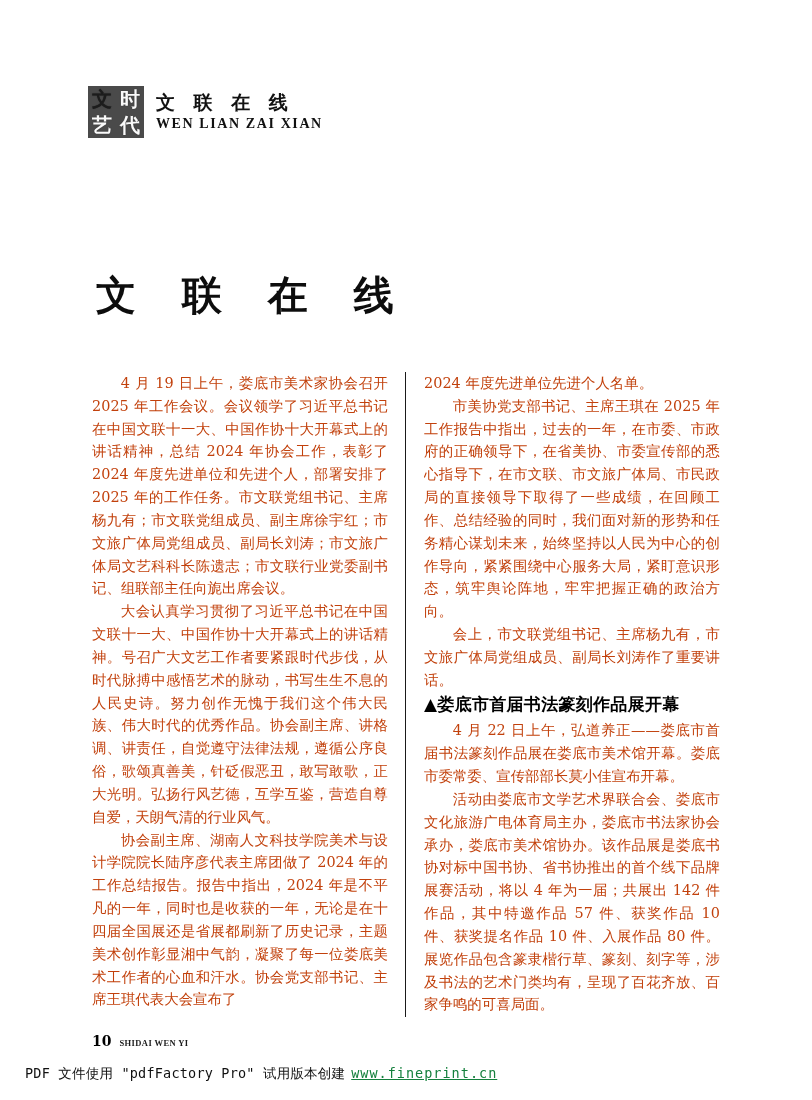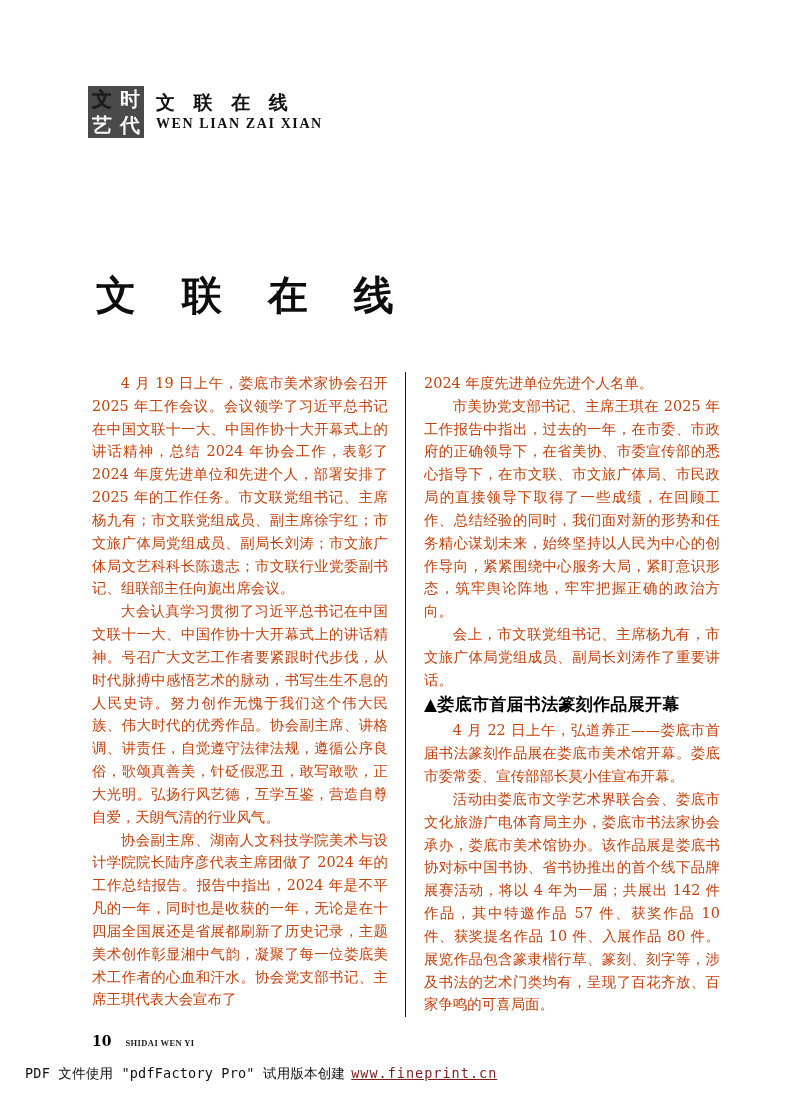--- a/index.html
+++ b/index.html
@@ -149,35 +149,35 @@
     font-weight: bold;
     font-size: 14px;
     color: #000;
   }
   #folio-word {
     font-family: "Liberation Serif", serif;
     font-weight: bold;
     font-size: 8.5px;
     letter-spacing: 0.4px;
     color: #1a1a1a;
-    margin-left: 6px;
+    margin-left: 0;
   }
 
   #watermark {
     position: absolute;
     left: 25px;
     top: 1065px;
     font-family: "DejaVu Sans Mono", "Liberation Mono", monospace;
     font-size: 13.5px;
     color: #111;
     white-space: nowrap;
     letter-spacing: 0.2px;
   }
   #watermark-link {
-    color: #7f1d1d;
+    color: #15803d;
     text-decoration: underline;
     margin-left: 6px;
     letter-spacing: 1px;
   }
 </style>
 </head>
 <body>
 
 <div id="masthead">
   <div id="logo-mark">

